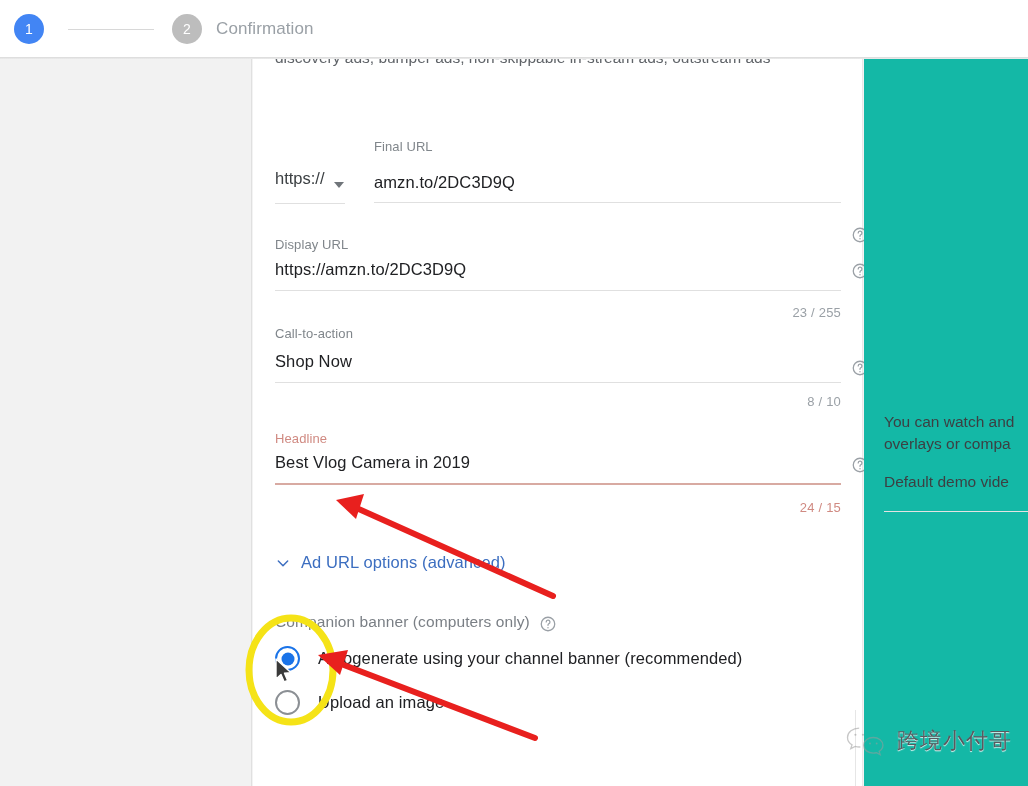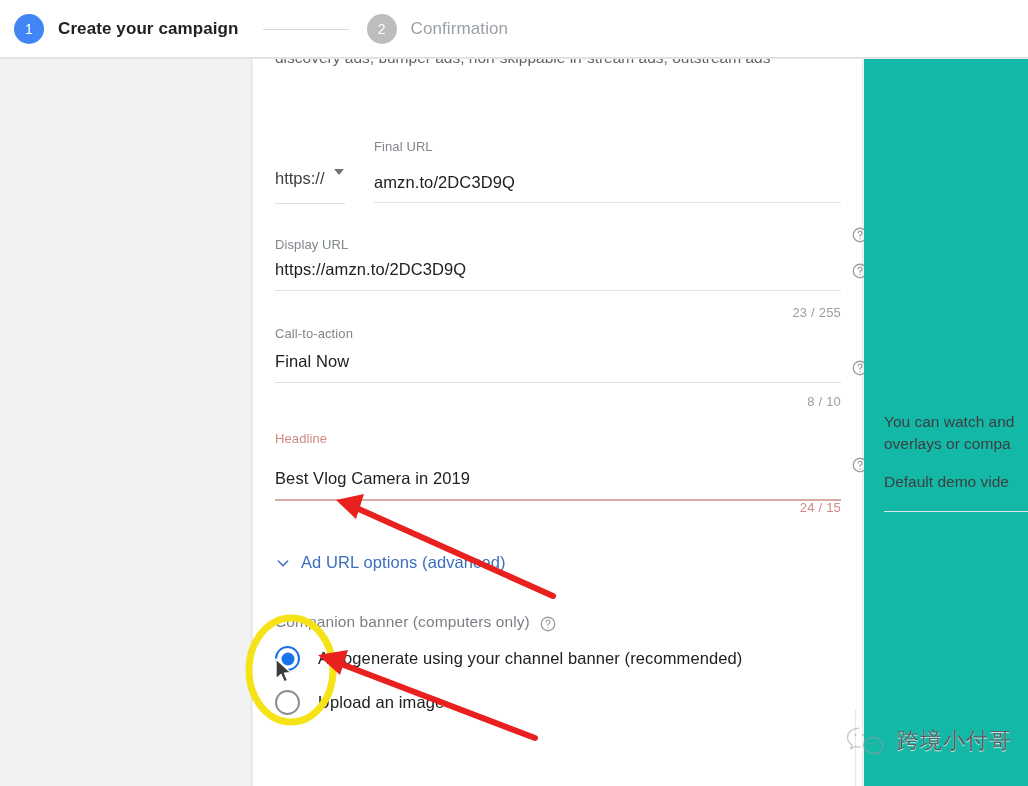--- a/index.html
+++ b/index.html
@@ -98,21 +98,21 @@
   .counter.err { color:#d08a82; }
 
   .helpicon {
     position:absolute; width:18px; height:18px;
     color:#9aa0a6;
   }
   .helpicon svg { display:block; width:18px; height:18px; }
 
   
   .proto {
-    position:absolute; left:22px; display:flex; align-items:flex-start;
+    position:absolute; left:22px; display:flex; align-items:flex-end;
     gap:9px;
   }
   .proto-text { font-size:16.5px; color:#3c4043; }
   .caret {
     width:0;height:0;
     border-left:5.5px solid transparent;
     border-right:5.5px solid transparent;
     border-top:6px solid #70757a;
   }
 
@@ -181,21 +181,20 @@
   }
 </style>
 </head>
 <body>
 
 <div id="root">
 
   <div class="stepper">
     <div class="step">
       <div class="step-badge active">1</div>
-      <div class="step-label active">Create your campaign</div>
     </div>
     <div class="step-connector"></div>
     <div class="step">
       <div class="step-badge inactive">2</div>
       <div class="step-label inactive">Confirmation</div>
     </div>
   </div>
   <div class="header-rule"></div>
 
   <div class="body-area">
@@ -241,35 +240,35 @@
       <span class="helpicon" style="left:598px; top:203px;">
         <svg viewBox="0 0 24 24" fill="none" stroke="currentColor" stroke-width="1.7">
           <circle cx="12" cy="12" r="9"></circle>
           <path d="M9.6 9.3a2.5 2.5 0 1 1 3.3 2.4c-.7.3-.9.8-.9 1.5v.5" stroke-linecap="round"></path>
           <circle cx="12" cy="17" r="0.95" fill="currentColor" stroke="none"></circle>
         </svg>
       </span>
 
       <div class="field" style="top:267px;">
         <div class="field-label">Call-to-action</div>
-        <div class="field-value" style="margin-top:6px;">Final Now</div>
+        <div class="field-value" style="margin-top:6px;">Shop Now</div>
         <div class="underline" style="margin-top:8px;"></div>
         <div class="counter" style="top:68px;">8 / 10</div>
       </div>
       <span class="helpicon" style="left:598px; top:300px;">
         <svg viewBox="0 0 24 24" fill="none" stroke="currentColor" stroke-width="1.7">
           <circle cx="12" cy="12" r="9"></circle>
           <path d="M9.6 9.3a2.5 2.5 0 1 1 3.3 2.4c-.7.3-.9.8-.9 1.5v.5" stroke-linecap="round"></path>
           <circle cx="12" cy="17" r="0.95" fill="currentColor" stroke="none"></circle>
         </svg>
       </span>
 
       <div class="field" style="top:372px;">
         <div class="field-label err">Headline</div>
-        <div class="field-value" style="margin-top:18px;">Best Vlog Camera in 2019</div>
+        <div class="field-value" style="margin-top:2px;">Best Vlog Camera in 2019</div>
         <div class="underline err" style="margin-top:8px;"></div>
         <div class="counter err" style="top:69px;">24 / 15</div>
       </div>
       <span class="helpicon" style="left:598px; top:397px;">
         <svg viewBox="0 0 24 24" fill="none" stroke="currentColor" stroke-width="1.7">
           <circle cx="12" cy="12" r="9"></circle>
           <path d="M9.6 9.3a2.5 2.5 0 1 1 3.3 2.4c-.7.3-.9.8-.9 1.5v.5" stroke-linecap="round"></path>
           <circle cx="12" cy="17" r="0.95" fill="currentColor" stroke="none"></circle>
         </svg>
       </span>

